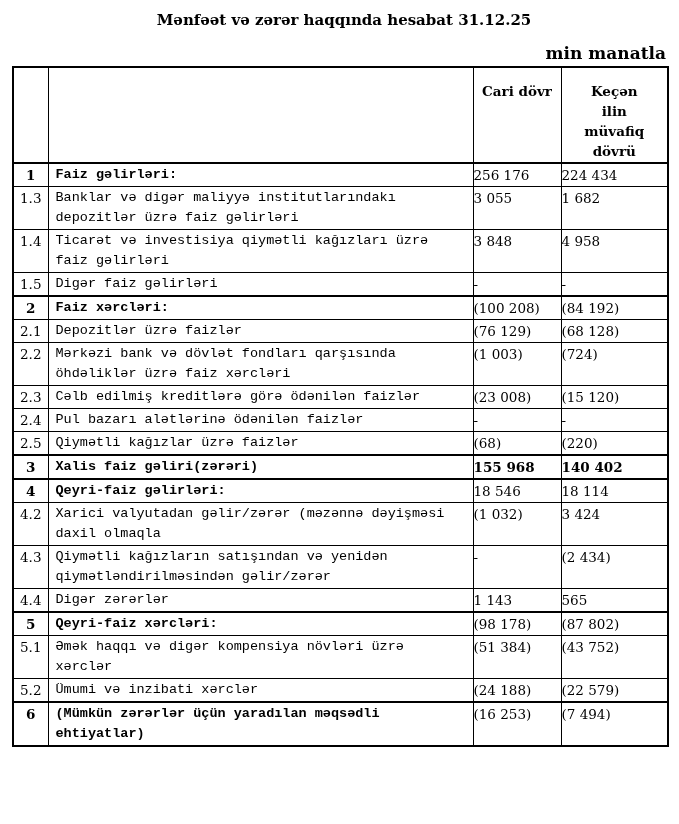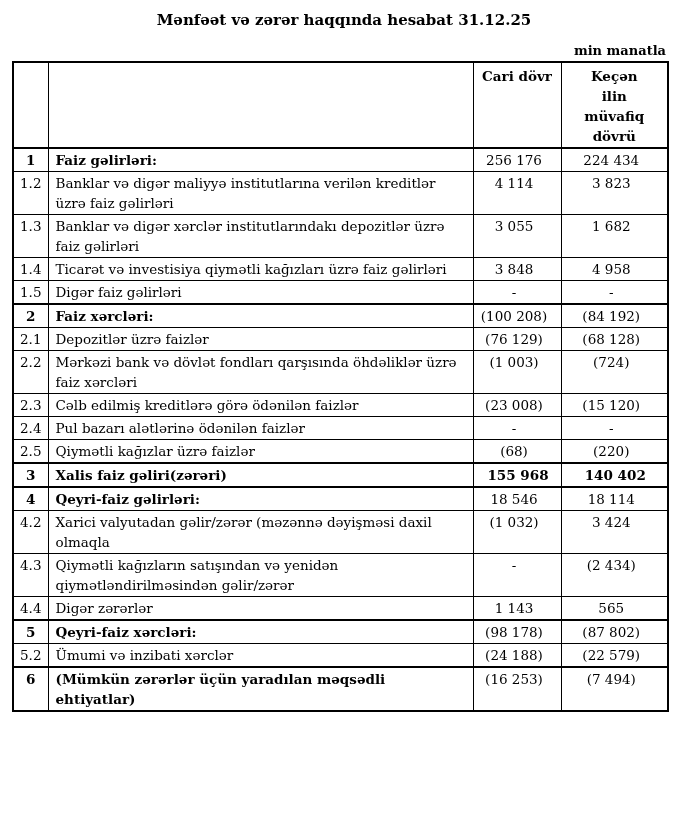--- a/index.html
+++ b/index.html
@@ -14,21 +14,21 @@
   .report-title {
     text-align: center;
     font-weight: bold;
     font-size: 15px;
     padding-top: 11px;
     padding-left: 9px;
   }
   .unit-note {
     text-align: right;
     font-weight: bold;
-    font-size: 13px;
+    font-size: 17px;
     margin: 14px 13px 3px 0;
   }
   table.report {
     border-collapse: collapse;
     table-layout: fixed;
     width: 655px;
     margin: 0 12px;
     border: 2px solid #000;
   }
   col.c-num  { width: 35px; }
@@ -39,29 +39,29 @@
     border: 1px solid #000;
     vertical-align: top;
     font-size: 13.5px;
     line-height: 20px;
     padding: 1px 0;
   }
   thead th {
     font-weight: bold;
     text-align: center;
     height: 62px;
-    padding-top: 3px;
+    padding-top: 13px;
   }
   thead th.h-prev { padding-left: 15px; padding-right: 15px; }
   td.num  { text-align: center; }
-  td.desc { text-align: left; padding-left: 7px; padding-right: 9px; }
-  td.val  { text-align: center; padding-right: 6px; }
+  td.desc { text-align: left; padding-left: 7px; padding-right: 9px; font-family: Liberation Mono, monospace; }
+  td.val  { text-align: left; padding-right: 6px; }
   tr.section td { border-top: 2px solid #000; }
   tr.section td.num, tr.section td.desc { font-weight: bold; }
-  tr.vbold td.val { font-weight: bold; padding-left: 8px; }
+  tr.vbold td.val { font-weight: bold; }
 </style>
 </head>
 <body>
 
 <div class="page">
 
   <div class="report-title">Mənfəət və zərər haqqında hesabat 31.12.25</div>
 
   <div class="unit-note">min manatla</div>
 
@@ -81,28 +81,22 @@
       </tr>
     </thead>
     <tbody>
         <tr class="section">
           <td class="num">1</td>
           <td class="desc">Faiz gəlirləri:</td>
           <td class="val">256 176</td>
           <td class="val">224 434</td>
         </tr>
         <tr class="">
-          <td class="num">1.2</td>
-          <td class="desc">Banklar və digər maliyyə institutlarına verilən kreditlər üzrə faiz gəlirləri</td>
-          <td class="val">4 114</td>
-          <td class="val">3 823</td>
-        </tr>
-        <tr class="">
           <td class="num">1.3</td>
-          <td class="desc">Banklar və digər xərclər institutlarındakı depozitlər üzrə faiz gəlirləri</td>
+          <td class="desc">Banklar və digər maliyyə institutlarındakı depozitlər üzrə faiz gəlirləri</td>
           <td class="val">3 055</td>
           <td class="val">1 682</td>
         </tr>
         <tr class="">
           <td class="num">1.4</td>
           <td class="desc">Ticarət və investisiya qiymətli kağızları üzrə faiz gəlirləri</td>
           <td class="val">3 848</td>
           <td class="val">4 958</td>
         </tr>
         <tr class="">
@@ -177,20 +171,26 @@
           <td class="val">1 143</td>
           <td class="val">565</td>
         </tr>
         <tr class="section">
           <td class="num">5</td>
           <td class="desc">Qeyri-faiz xərcləri:</td>
           <td class="val">(98 178)</td>
           <td class="val">(87 802)</td>
         </tr>
         <tr class="">
+          <td class="num">5.1</td>
+          <td class="desc">Əmək haqqı və digər kompensiya növləri üzrə xərclər</td>
+          <td class="val">(51 384)</td>
+          <td class="val">(43 752)</td>
+        </tr>
+        <tr class="">
           <td class="num">5.2</td>
           <td class="desc">Ümumi və inzibati xərclər</td>
           <td class="val">(24 188)</td>
           <td class="val">(22 579)</td>
         </tr>
         <tr class="section">
           <td class="num">6</td>
           <td class="desc">(Mümkün zərərlər üçün yaradılan məqsədli ehtiyatlar)</td>
           <td class="val">(16 253)</td>
           <td class="val">(7 494)</td>

